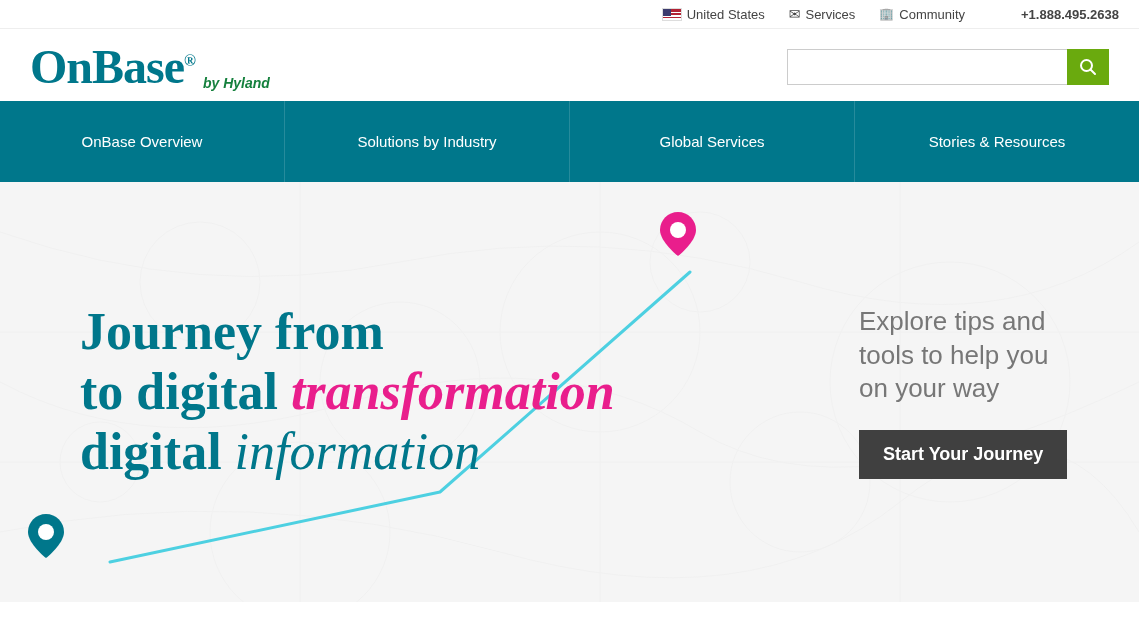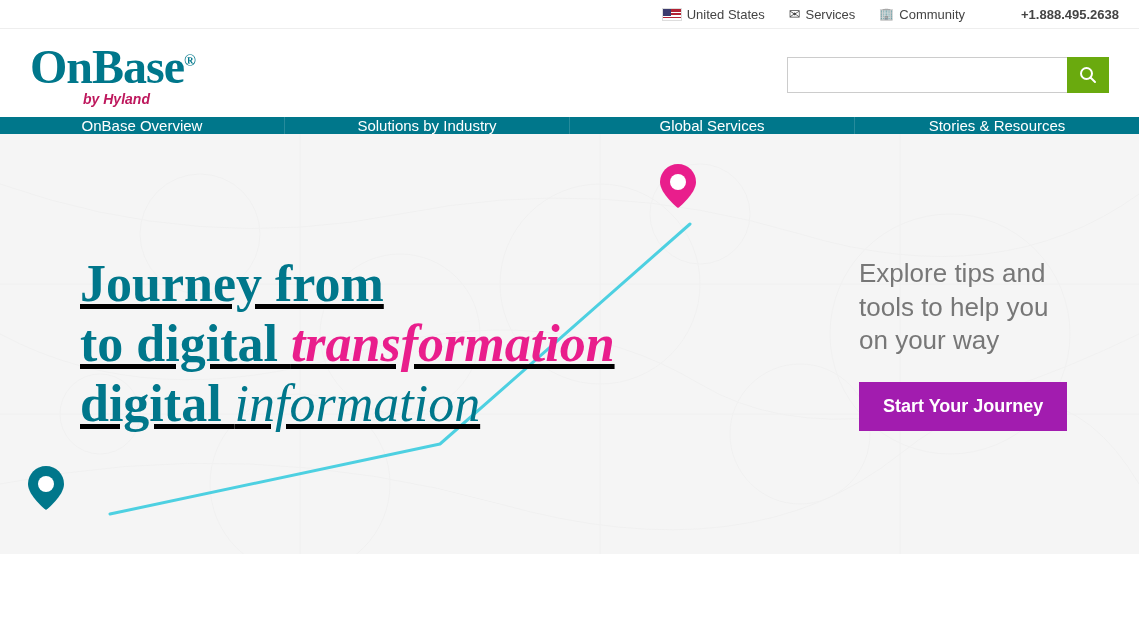--- a/index.html
+++ b/index.html
@@ -28,34 +28,34 @@
     .phone-number { color: #444; font-weight: bold; margin-left: 32px; }
 
     
     .header {
       display: flex;
       align-items: center;
       justify-content: space-between;
       padding: 14px 30px 10px 30px;
       background: #fff;
     }
-    .logo-container { display: flex; flex-direction: column; align-items: center; }
+    .logo-container { display: flex; flex-direction: row; align-items: flex-end; }
     .logo-text {
       font-size: 48px;
       font-weight: 900;
       color: #00778b;
       line-height: 1;
       font-family: Georgia, serif;
       letter-spacing: -1px;
     }
     .logo-text span { color: #00778b; }
     .logo-reg { font-size: 16px; vertical-align: super; }
     .logo-sub {
       font-size: 14px;
-      color: #be185d;
+      color: #15803d;
       font-style: italic;
       margin-left: 8px;
       font-weight: 600;
     }
     .search-box {
       display: flex;
       align-items: center;
       gap: 0;
     }
     .search-input {
@@ -84,21 +84,21 @@
     .nav {
       background: #00778b;
       display: flex;
       align-items: stretch;
     }
     .nav-item {
       flex: 1;
       display: flex;
       align-items: center;
       justify-content: center;
-      padding: 0 10px;
+      padding: 32px 10px;
       color: #fff;
       font-size: 15px;
       cursor: pointer;
       text-align: center;
       border-right: 1px solid rgba(255,255,255,0.15);
       transition: background 0.2s;
     }
     .nav-item:last-child { border-right: none; }
 
     
@@ -125,21 +125,20 @@
       z-index: 2;
       display: flex;
       align-items: center;
       justify-content: space-between;
       width: 100%;
       padding: 40px 60px 40px 80px;
     }
 
     .hero-left {
       max-width: 680px;
-      text-decoration: underline;
     }
 
     .hero-headline {
       font-size: 52px;
       line-height: 1.15;
       color: #00778b;
       font-weight: 700;
       font-family: Georgia, serif;
     }
     .hero-headline .italic-info {
@@ -161,21 +160,21 @@
 
     .hero-right-text {
       font-size: 26px;
       color: #777;
       font-weight: 400;
       line-height: 1.3;
       margin-bottom: 24px;
     }
 
     .cta-button {
-      background: #a21caf;
+      background: #404040;
       color: #fff;
       border: none;
       padding: 14px 24px;
       font-size: 18px;
       font-weight: bold;
       cursor: pointer;
       display: inline-block;
       white-space: nowrap;
     }
 

